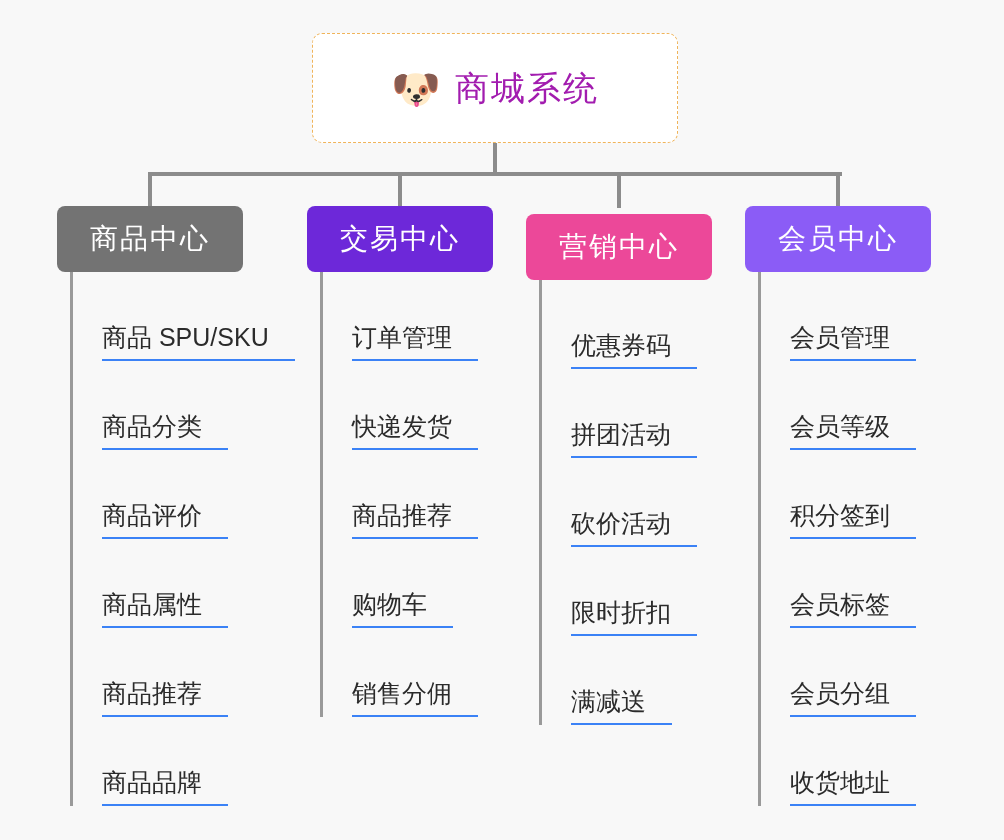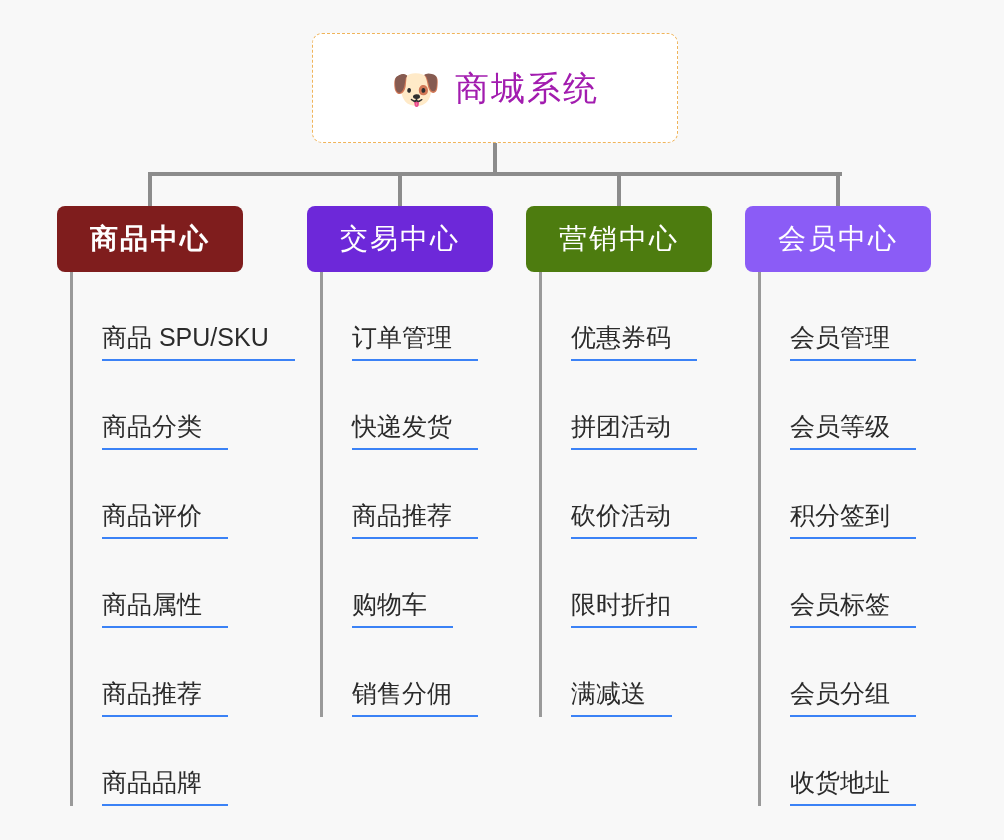--- a/index.html
+++ b/index.html
@@ -136,21 +136,21 @@
 
   <div class="conn conn-stem"></div>
   <div class="conn conn-bar"></div>
   <div class="conn conn-drop" id="drop-0" style="left: 148px;"></div>
   <div class="conn conn-drop" id="drop-1" style="left: 398px;"></div>
   <div class="conn conn-drop" id="drop-2" style="left: 617px;"></div>
   <div class="conn conn-drop" id="drop-3" style="left: 836px;"></div>
 
   <div id="columns">
       <div class="column" style="left: 57px; width: 186px;">
-        <div class="col-header" style="background: #7f1d1d; font-weight: bold;">商品中心</div>
+        <div class="col-header" style="background: #737373;">商品中心</div>
         <div class="branch-body">
           <div class="trunk"></div>
           <div class="leaf">
             <span class="leaf-label">商品 SPU/SKU</span>
           </div>
           <div class="leaf">
             <span class="leaf-label">商品分类</span>
           </div>
           <div class="leaf">
             <span class="leaf-label">商品评价</span>
@@ -181,21 +181,21 @@
           </div>
           <div class="leaf">
             <span class="leaf-label">购物车</span>
           </div>
           <div class="leaf">
             <span class="leaf-label">销售分佣</span>
           </div>
         </div>
       </div>
       <div class="column" style="left: 526px; width: 186px;">
-        <div class="col-header" style="background: #4d7c0f;">营销中心</div>
+        <div class="col-header" style="background: #ec4899; margin-top: 8px;">营销中心</div>
         <div class="branch-body">
           <div class="trunk"></div>
           <div class="leaf">
             <span class="leaf-label">优惠券码</span>
           </div>
           <div class="leaf">
             <span class="leaf-label">拼团活动</span>
           </div>
           <div class="leaf">
             <span class="leaf-label">砍价活动</span>

